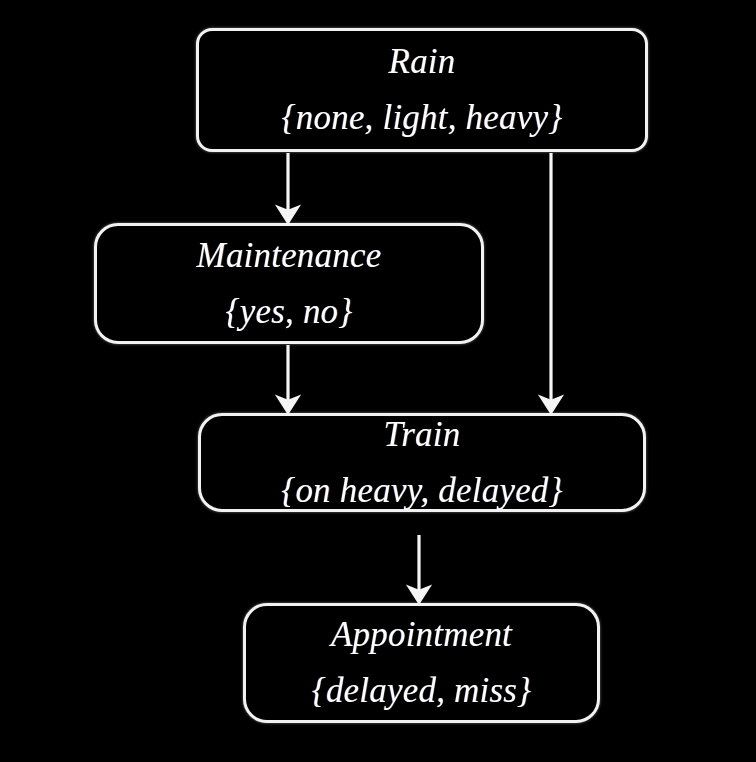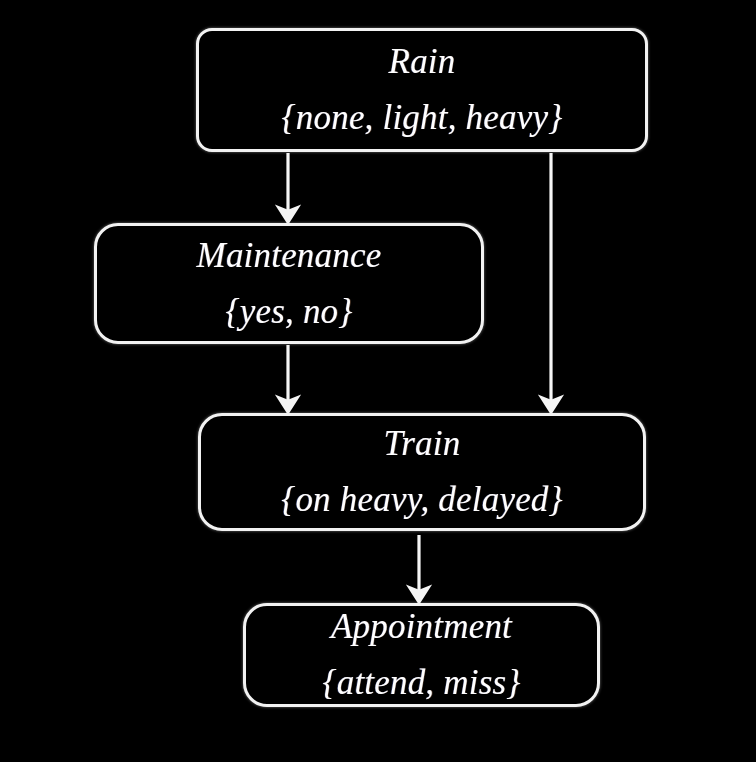--- a/index.html
+++ b/index.html
@@ -69,22 +69,22 @@
     letter-spacing: 0.2px;
     color: #ffffff;
     text-shadow: -0.6px 0 0 rgba(120,150,255,0.35), 0.6px 0 0 rgba(255,190,140,0.35);
     white-space: nowrap;
     margin-top: 18px;
   }
 
   
   #node-rain        { left: 196px; top: 28px;  width: 452px; height: 124px; border-radius: 16px; }
   #node-maintenance { left: 94px;  top: 223px; width: 390px; height: 121px; }
-  #node-train       { left: 198px; top: 413px; width: 448px; height: 118px; }
-  #node-appointment { left: 243px; top: 603px; width: 357px; height: 104px; }
+  #node-train       { left: 198px; top: 413px; width: 448px; height: 99px; }
+  #node-appointment { left: 243px; top: 603px; width: 357px; height: 120px; }
 </style>
 </head>
 <body>
 
 <div id="canvas">
 
   <svg id="edges" viewBox="0 0 756 762" width="756" height="762" xmlns="http://www.w3.org/2000/svg">
     <defs>
       <marker id="arrowhead" markerWidth="9" markerHeight="9" refX="3.2" refY="4.5" orient="auto" markerUnits="strokeWidth">
         <path d="M 0.2 0.4 L 6.6 4.5 L 0.2 8.6 L 1.9 4.5 Z" fill="#f5f5f5"></path>
@@ -110,16 +110,16 @@
     <div class="states">{yes, no}</div>
   </div>
 
   <div class="node" id="node-train">
     <div class="title">Train</div>
     <div class="states">{on heavy, delayed}</div>
   </div>
 
   <div class="node" id="node-appointment">
     <div class="title">Appointment</div>
-    <div class="states">{attend, miss}</div>
+    <div class="states">{delayed, miss}</div>
   </div>
 
 </div>
 
 </body></html>

